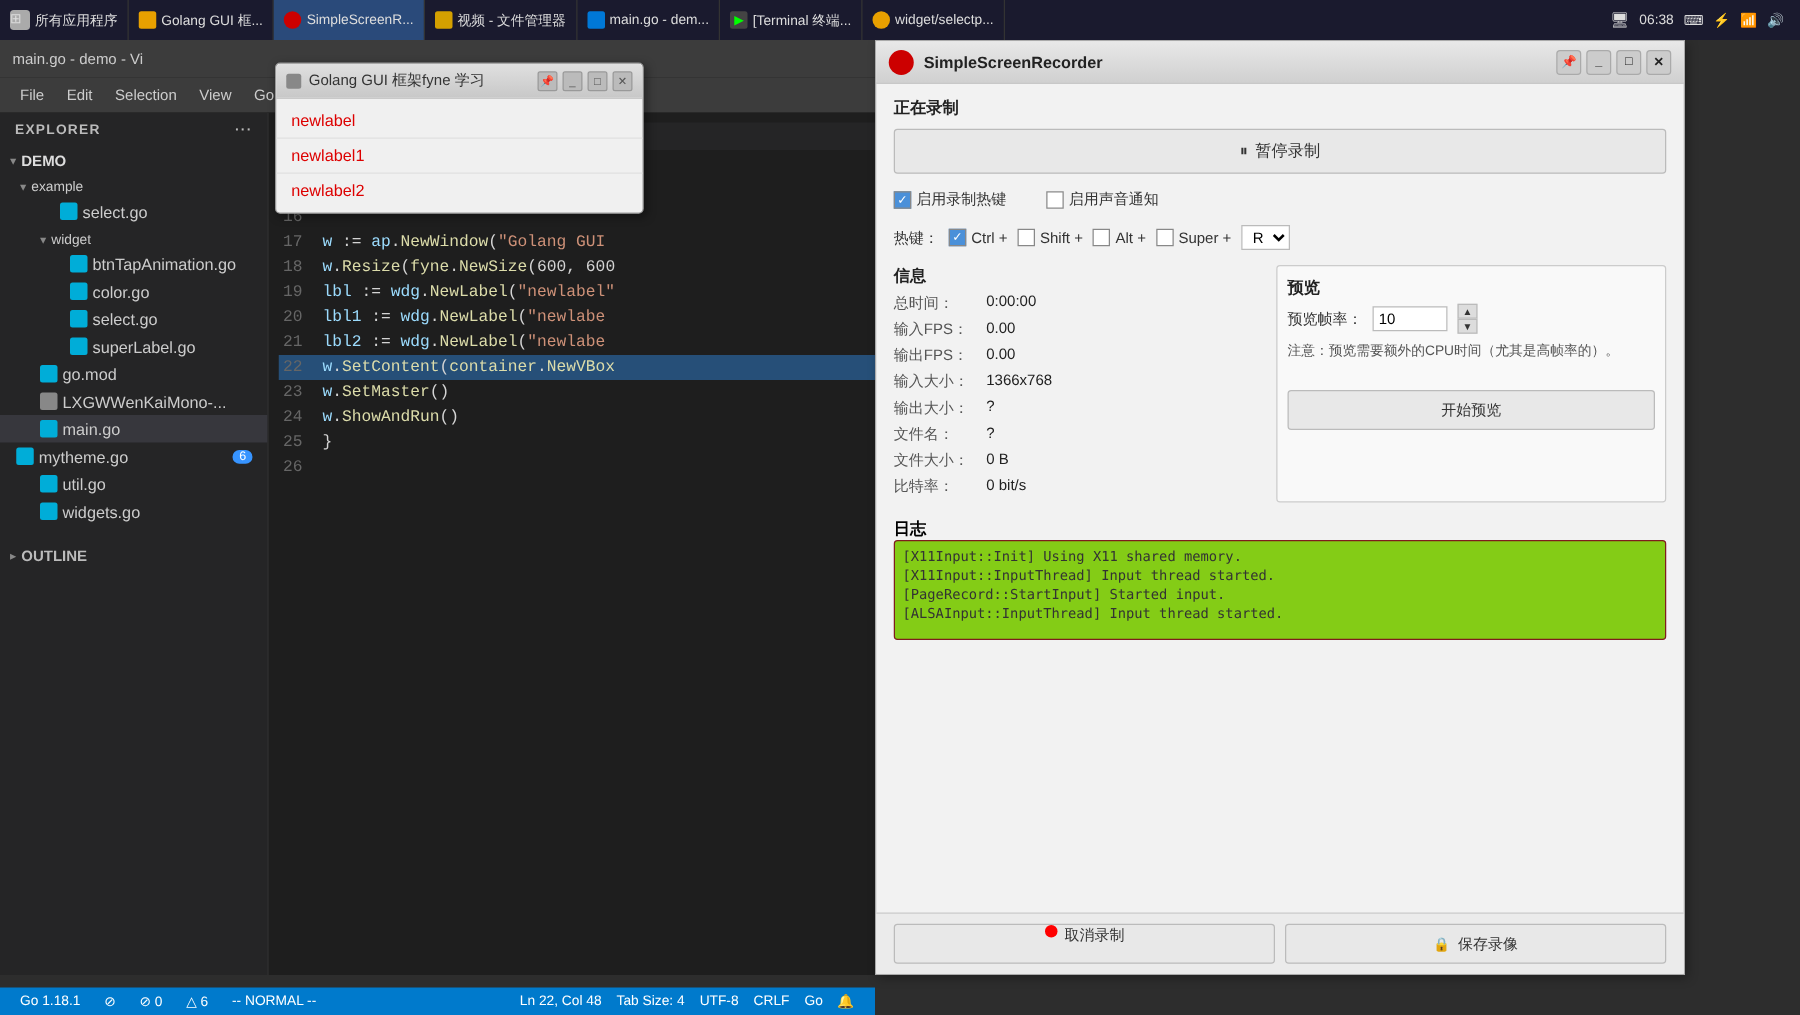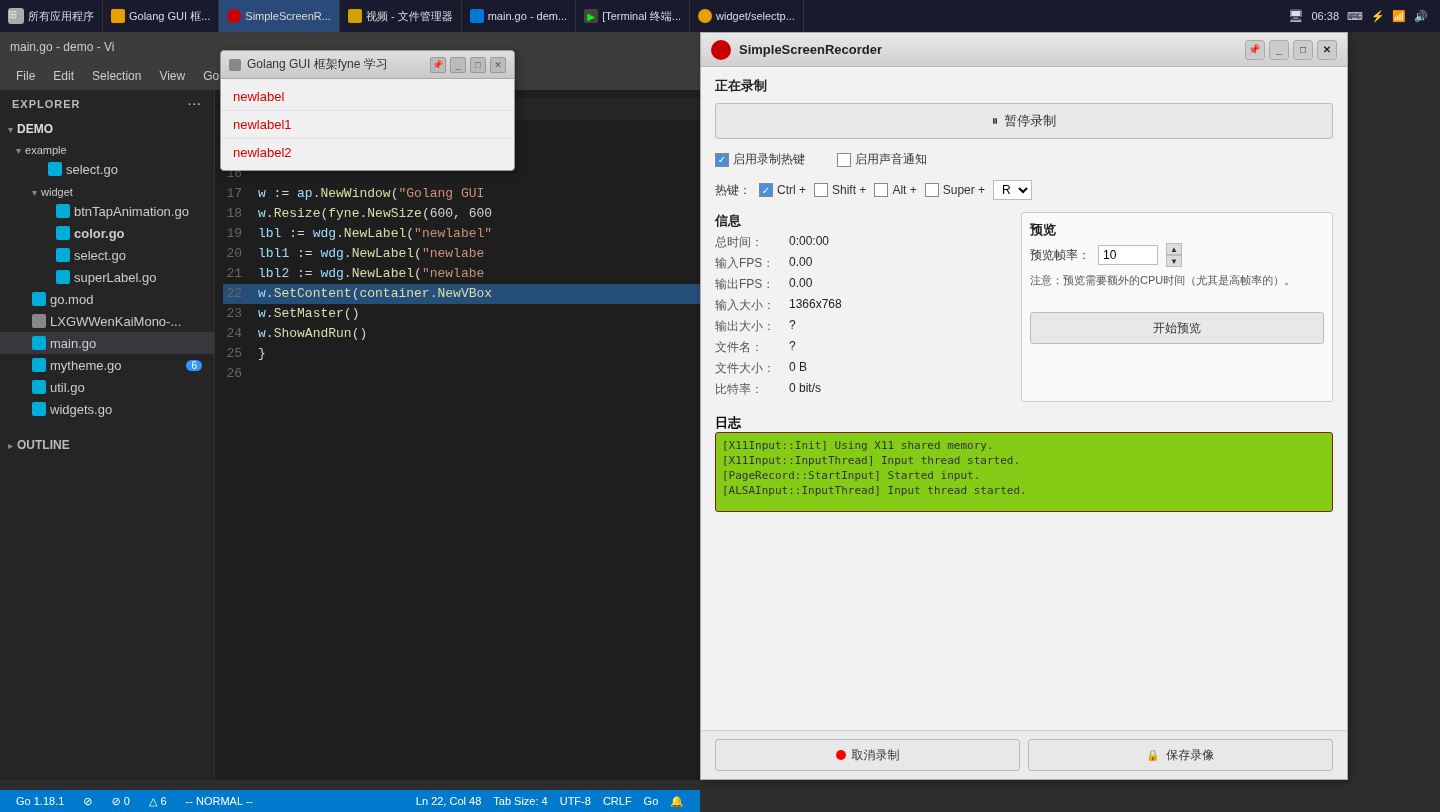--- a/index.html
+++ b/index.html
@@ -514,21 +514,20 @@
     .ssr-cancel-btn {
       flex: 1;
       height: 32px;
       background: #e8e8e8;
       border: 1px solid #bbb;
       border-radius: 3px;
       cursor: pointer;
       font-size: 12px;
       color: #333;
       display: flex;
-      align-items: center;
       justify-content: center;
       gap: 6px;
     }
     .ssr-save-btn {
       flex: 1;
       height: 32px;
       background: #e8e8e8;
       border: 1px solid #bbb;
       border-radius: 3px;
       cursor: pointer;
@@ -631,21 +630,21 @@
           <span class="label-text">select.go</span>
         </div>
         <div class="section-label" style="padding-left:32px;">
           <span style="font-size:10px;">▾</span>
           <span style="color:#ccc;">widget</span>
         </div>
         <div class="sidebar-item" style="padding-left:56px;">
           <span class="file-icon go-icon"></span>
           <span class="label-text">btnTapAnimation.go</span>
         </div>
-        <div class="sidebar-item" style="padding-left:56px;font-weight:bold;">
+        <div class="sidebar-item" style="padding-left:56px;">
           <span class="file-icon go-icon"></span>
           <span class="label-text">color.go</span>
         </div>
         <div class="sidebar-item" style="padding-left:56px;">
           <span class="file-icon go-icon"></span>
           <span class="label-text">select.go</span>
         </div>
         <div class="sidebar-item" style="padding-left:56px;">
           <span class="file-icon go-icon"></span>
           <span class="label-text">superLabel.go</span>
@@ -656,21 +655,21 @@
           <span class="label-text">go.mod</span>
         </div>
         <div class="sidebar-item" style="padding-left:32px;">
           <span class="file-icon" style="background:#888;"></span>
           <span class="label-text">LXGWWenKaiMono-...</span>
         </div>
         <div class="sidebar-item active" style="padding-left:32px;">
           <span class="file-icon go-icon"></span>
           <span class="label-text">main.go</span>
         </div>
-        <div class="sidebar-item" style="padding-left:32px;">
+        <div class="sidebar-item" style="padding-left:13px;">
           <span class="file-icon go-icon"></span>
           <span class="label-text">mytheme.go</span>
           <span class="badge">6</span>
         </div>
         <div class="sidebar-item" style="padding-left:32px;">
           <span class="file-icon go-icon"></span>
           <span class="label-text">util.go</span>
         </div>
         <div class="sidebar-item" style="padding-left:32px;">
           <span class="file-icon go-icon"></span>

